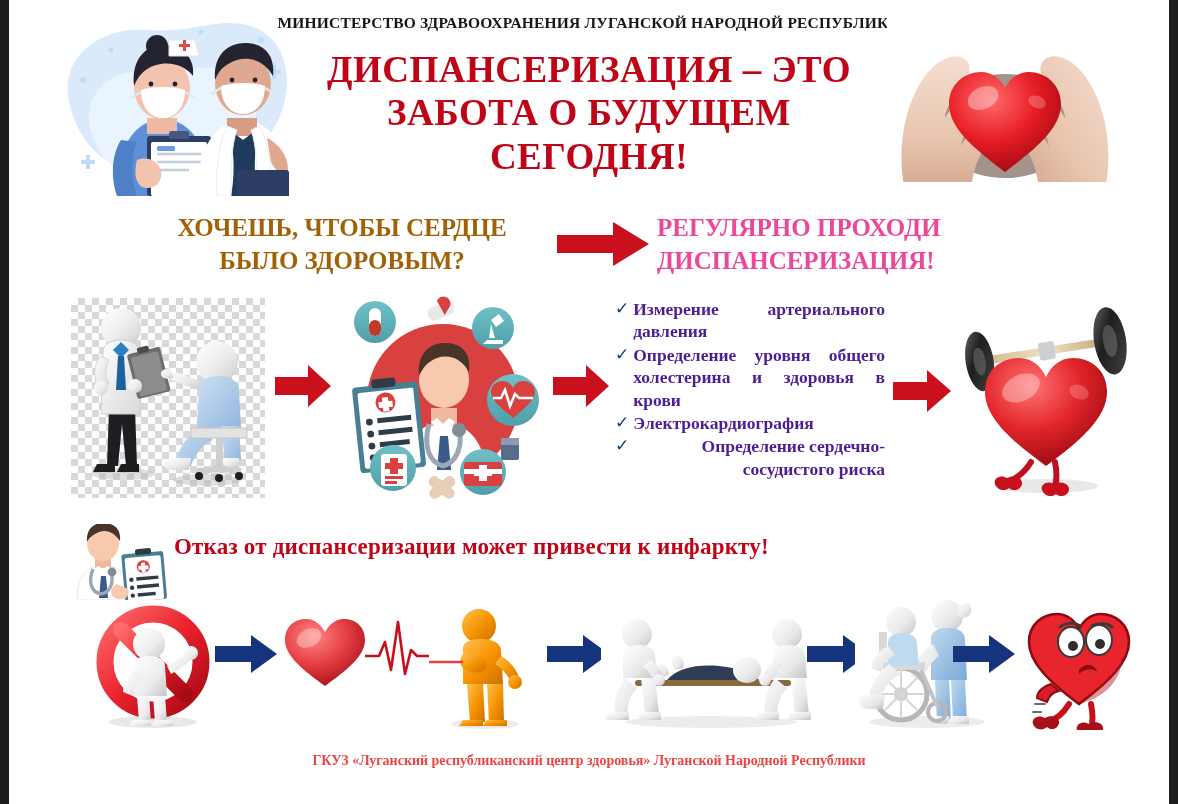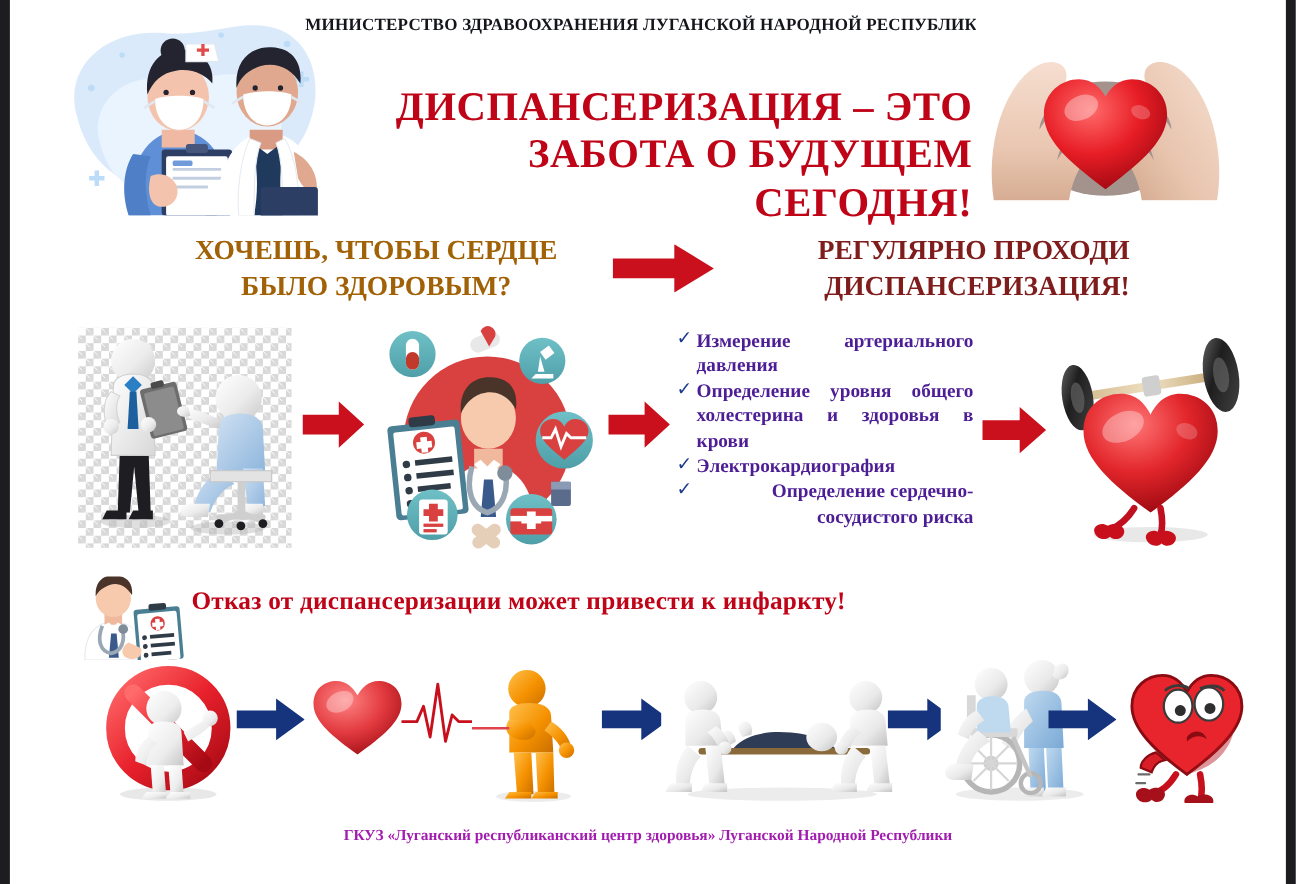--- a/index.html
+++ b/index.html
@@ -8,30 +8,30 @@
         border-left:9px solid #1d1d1f;border-right:9px solid #1d1d1f;box-sizing:border-box;}
   .canvas{position:absolute;left:0;top:0;width:1160px;height:804px;}
 
   
   .abs{position:absolute;}
 
   
   .ministry{position:absolute;left:0;top:14px;width:1160px;text-align:center;
             font-family:"Liberation Serif",serif;font-weight:bold;font-size:15.5px;
             letter-spacing:.2px;color:#14161c;}
-  .main-title{position:absolute;left:285px;top:48px;width:590px;text-align:right;
+  .main-title{position:absolute;left:285px;top:48px;width:590px;text-align:center;
               font-family:"Liberation Serif",serif;font-weight:bold;color:#c00418;
-              font-size:37px;line-height:1.17;letter-spacing:.5px;margin-top:28px;}
+              font-size:37px;line-height:1.17;letter-spacing:.5px;}
 
   
   .slogan-l{position:absolute;left:128px;top:212px;width:410px;text-align:center;
             font-family:"Liberation Serif",serif;font-weight:bold;color:#a16207;
             font-size:25px;line-height:1.3;}
-  .slogan-r{position:absolute;left:648px;top:212px;width:370px;text-align:right;
-            font-family:"Liberation Serif",serif;font-weight:bold;color:#7f1d1d;
+  .slogan-r{position:absolute;left:648px;top:212px;width:370px;text-align:left;
+            font-family:"Liberation Serif",serif;font-weight:bold;color:#ec4899;
             font-size:25px;line-height:1.3;}
 
   
   .arrow{position:absolute;}
   .arrow svg{display:block;width:100%;height:100%;}
 
   
   .checklist{position:absolute;left:606px;top:298px;width:270px;}
   .ck-item{display:flex;align-items:flex-start;margin-bottom:1px;}
   .ck-mark{color:#1b3a8c;font-size:17px;line-height:1.28;margin-right:4px;flex:0 0 auto;
@@ -39,21 +39,21 @@
   .ck-txt{color:#4c1d95;font-family:"Liberation Serif",serif;font-weight:bold;
           font-size:17.5px;line-height:1.28;text-align:justify;flex:1 1 auto;}
 
   
   .warning{position:absolute;left:165px;top:534px;width:940px;
            font-family:"Liberation Serif",serif;font-weight:bold;color:#c00418;
            font-size:23px;letter-spacing:.2px;white-space:nowrap;}
 
   
   .footer{position:absolute;left:0;top:753px;width:1160px;text-align:center;
-          font-family:"Liberation Serif",serif;font-weight:bold;font-size:14px;color:#a21caf;}
+          font-family:"Liberation Serif",serif;font-weight:bold;font-size:14px;color:#ef4444;}
 
   
   .checker{background-image:
       linear-gradient(45deg,#d8d8d8 25%,transparent 25%,transparent 75%,#d8d8d8 75%),
       linear-gradient(45deg,#d8d8d8 25%,transparent 25%,transparent 75%,#d8d8d8 75%);
       background-size:14px 14px;background-position:0 0,7px 7px;background-color:#fff;}
 </style>
 </head>
 <body>
 

